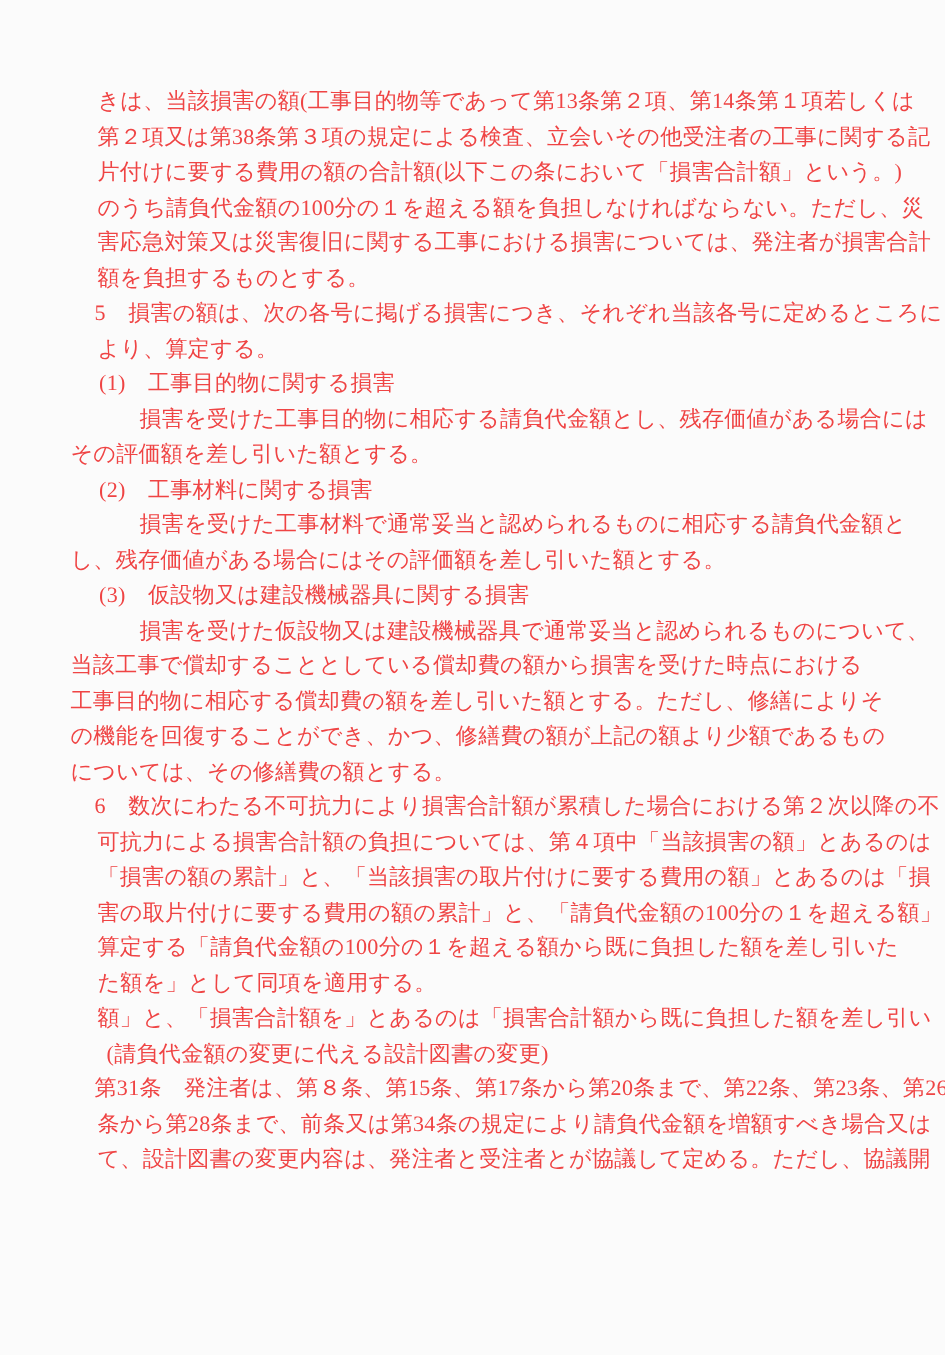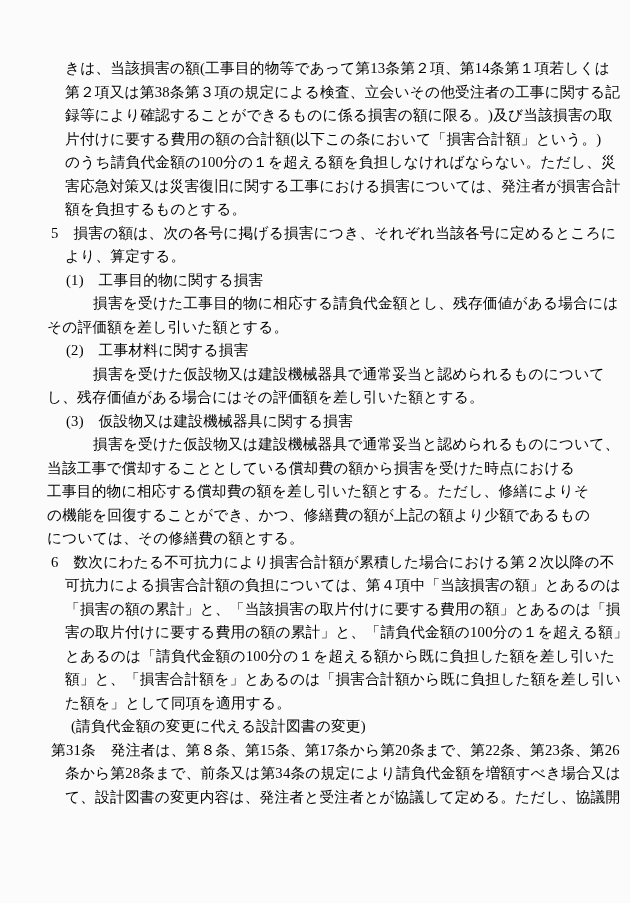--- a/index.html
+++ b/index.html
@@ -15,58 +15,57 @@
     padding:57px 38px 0 47px;
     background:#fbfbfb;
     color:#2a2a2a;
   }
   .doc-lines{
     font-size:14.7px;
     line-height:23.5px;
     letter-spacing:0.2px;
   }
   .line{white-space:pre;}
-  .indent-num{margin-left:4px}
+  .indent-num{margin-left:16px}
   .indent-cont{margin-left:18px}
   .indent-label{margin-left:19px}
   .indent-subfirst{margin-left:46px}
   .indent-subcont{}
   .indent-heading{margin-left:24px}
 </style>
 </head>
 <body style="background: rgb(251, 251, 251);">
 
-<div class="page" style="background: rgb(251, 251, 251); color: #000000;">
+<div class="page" style="background: rgb(251, 251, 251); color: #ef4444;">
   <div class="doc-lines" id="doc-lines">
       <div class="line indent-cont">きは、当該損害の額(工事目的物等であって第13条第２項、第14条第１項若しくは</div>
       <div class="line indent-cont">第２項又は第38条第３項の規定による検査、立会いその他受注者の工事に関する記</div>
-      <div class="line indent-cont">録等により確認することができるものに係る損害の額に限る。)及び当該損害の取</div>
       <div class="line indent-cont">片付けに要する費用の額の合計額(以下この条において「損害合計額」という。)</div>
       <div class="line indent-cont">のうち請負代金額の100分の１を超える額を負担しなければならない。ただし、災</div>
       <div class="line indent-cont">害応急対策又は災害復旧に関する工事における損害については、発注者が損害合計</div>
       <div class="line indent-cont">額を負担するものとする。</div>
       <div class="line indent-num">5　損害の額は、次の各号に掲げる損害につき、それぞれ当該各号に定めるところに</div>
       <div class="line indent-cont">より、算定する。</div>
       <div class="line indent-label">(1)　工事目的物に関する損害</div>
       <div class="line indent-subfirst">損害を受けた工事目的物に相応する請負代金額とし、残存価値がある場合には</div>
       <div class="line indent-subcont">その評価額を差し引いた額とする。</div>
       <div class="line indent-label">(2)　工事材料に関する損害</div>
-      <div class="line indent-subfirst">損害を受けた仮設物又は建設機械器具で通常妥当と認められるものについて</div>
+      <div class="line indent-subfirst">損害を受けた工事材料で通常妥当と認められるものに相応する請負代金額と</div>
       <div class="line indent-subcont">し、残存価値がある場合にはその評価額を差し引いた額とする。</div>
       <div class="line indent-label">(3)　仮設物又は建設機械器具に関する損害</div>
       <div class="line indent-subfirst">損害を受けた仮設物又は建設機械器具で通常妥当と認められるものについて、</div>
       <div class="line indent-subcont">当該工事で償却することとしている償却費の額から損害を受けた時点における</div>
       <div class="line indent-subcont">工事目的物に相応する償却費の額を差し引いた額とする。ただし、修繕によりそ</div>
       <div class="line indent-subcont">の機能を回復することができ、かつ、修繕費の額が上記の額より少額であるもの</div>
       <div class="line indent-subcont">については、その修繕費の額とする。</div>
       <div class="line indent-num">6　数次にわたる不可抗力により損害合計額が累積した場合における第２次以降の不</div>
       <div class="line indent-cont">可抗力による損害合計額の負担については、第４項中「当該損害の額」とあるのは</div>
       <div class="line indent-cont">「損害の額の累計」と、「当該損害の取片付けに要する費用の額」とあるのは「損</div>
       <div class="line indent-cont">害の取片付けに要する費用の額の累計」と、「請負代金額の100分の１を超える額」</div>
-      <div class="line indent-cont">とあるのは「請負代金額の100分の１を超える額から既に負担した額を差し引いた</div>
+      <div class="line indent-cont">算定する「請負代金額の100分の１を超える額から既に負担した額を差し引いた</div>
+      <div class="line indent-cont">た額を」として同項を適用する。</div>
       <div class="line indent-cont">額」と、「損害合計額を」とあるのは「損害合計額から既に負担した額を差し引い</div>
-      <div class="line indent-cont">た額を」として同項を適用する。</div>
       <div class="line indent-heading">(請負代金額の変更に代える設計図書の変更)</div>
       <div class="line indent-num">第31条　発注者は、第８条、第15条、第17条から第20条まで、第22条、第23条、第26</div>
       <div class="line indent-cont">条から第28条まで、前条又は第34条の規定により請負代金額を増額すべき場合又は</div>
       <div class="line indent-cont">て、設計図書の変更内容は、発注者と受注者とが協議して定める。ただし、協議開</div>
     </div>
 </div>
 
 </body></html>

